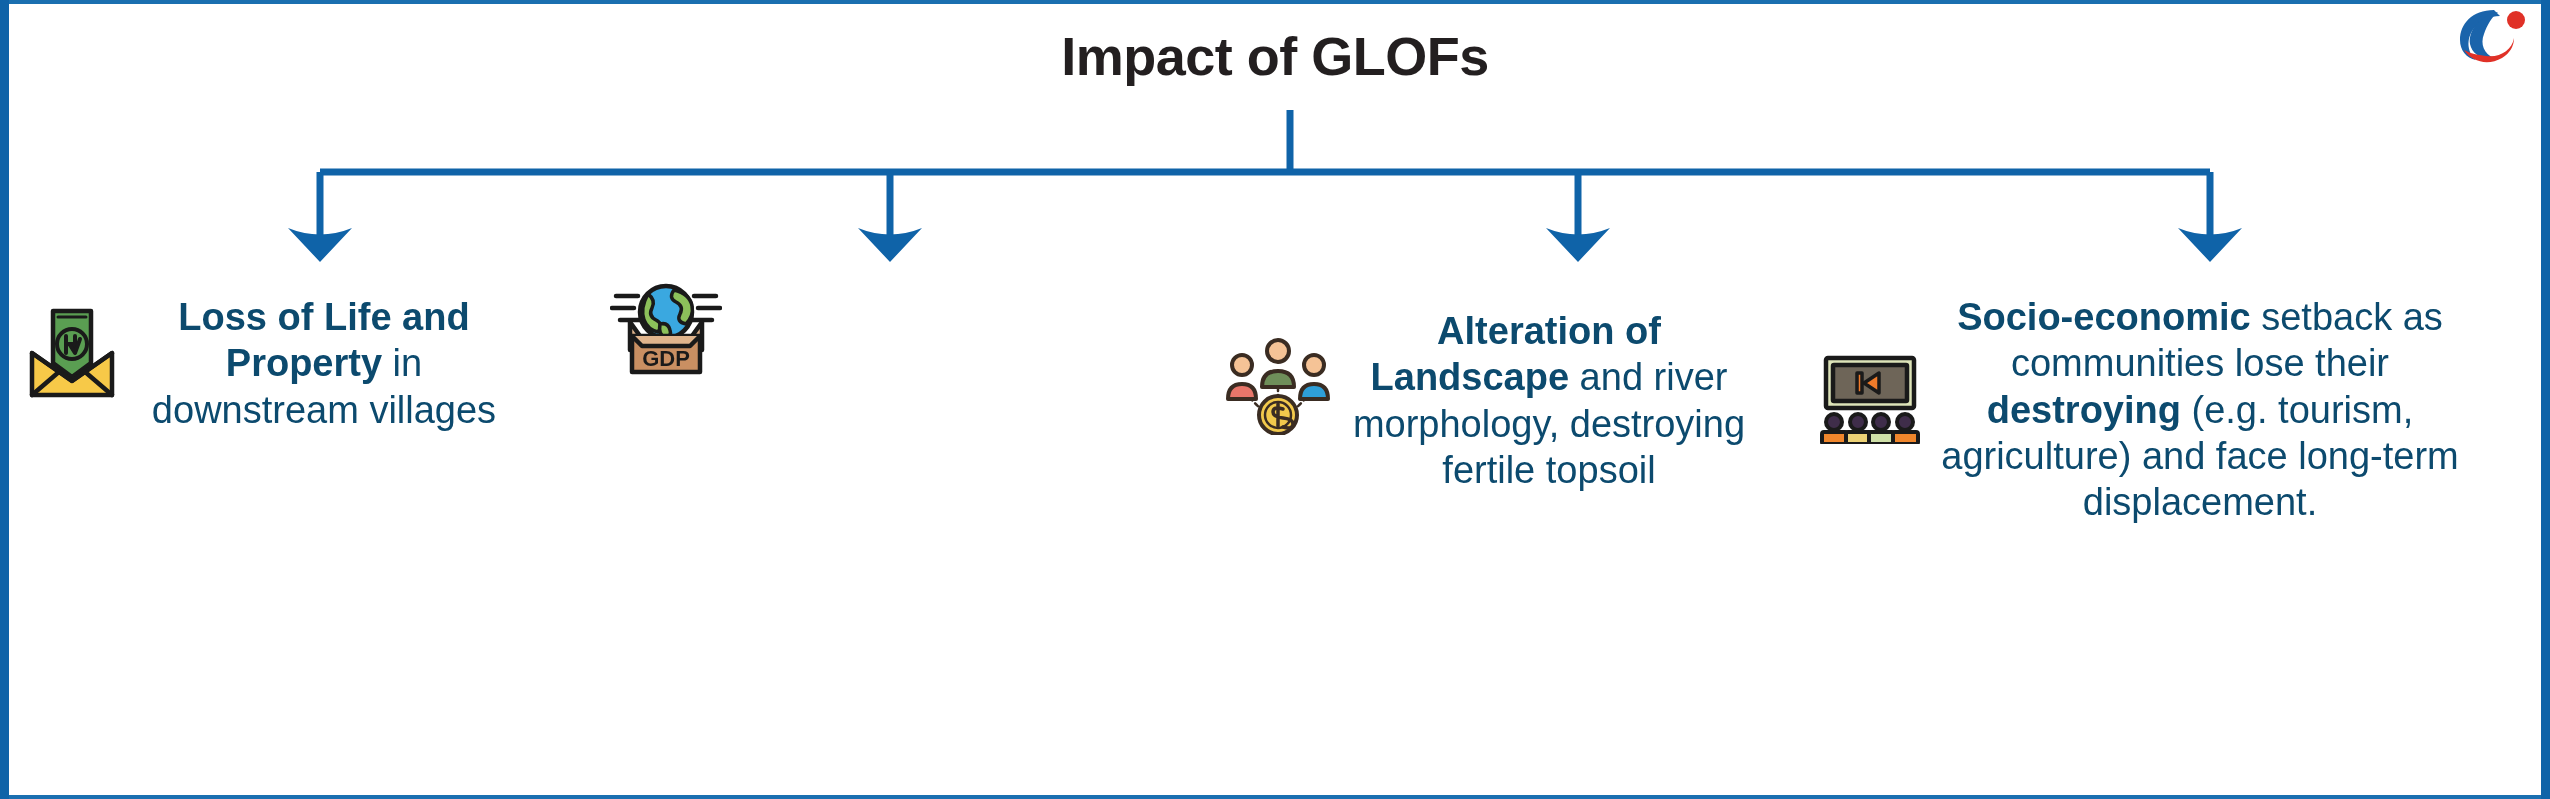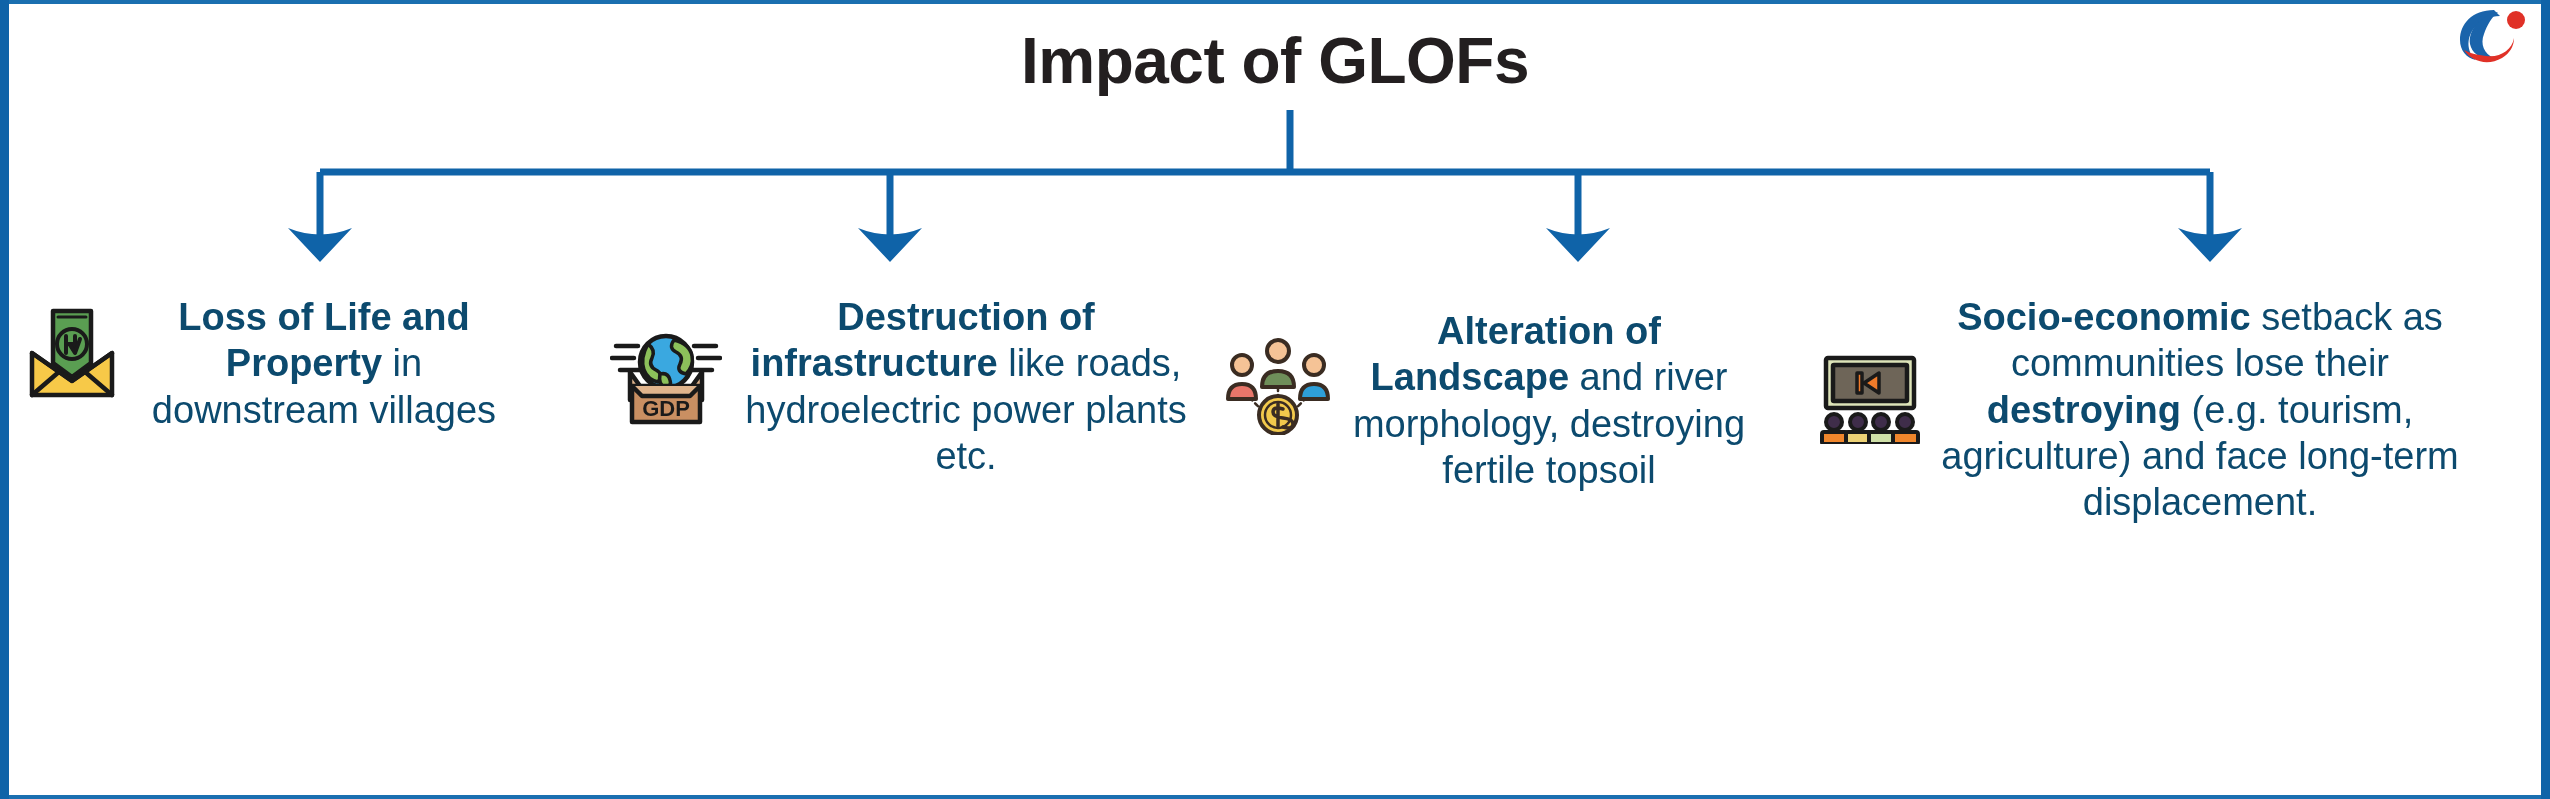--- a/index.html
+++ b/index.html
@@ -43,21 +43,21 @@
     width: 2532px; height: 4px;
     background: #1a6fb0;
   }
 
   
   .title {
     position: absolute;
     left: 0; top: 28px;
     width: 2550px;
     text-align: center;
-    font-size: 64px;
+    font-size: 54px;
     font-weight: 700;
     letter-spacing: -0.5px;
     color: #231f20;
     line-height: 1.05;
   }
 
   
   .connectors {
     position: absolute;
     left: 0; top: 0;
@@ -192,23 +192,20 @@
 
             <path d="M20 48 L30 62 V76 H20 Z" fill="#e0b48c"></path>
             <path d="M92 48 L82 62 V76 H92 Z" fill="#e0b48c"></path>
 
             <path d="M22 62 H90 V98 H22 Z" fill="#c98f62"></path>
             <path d="M22 62 L32 72 H80 L90 62" fill="#e0b48c"></path>
           </g>
           <text x="56" y="92" text-anchor="middle" font-family="Liberation Sans, sans-serif" font-size="22" font-weight="700" fill="#1a1a1a">GDP</text>
         </svg>
       </div>
-      <div class="caption cap-2">
-        <b>Destruction of infrastructure</b><span> like roads, hydroelectric power plants etc.</span>
-      </div>
     </div>
 
     <div class="col col-3">
       <div class="icon-wrap">
         <svg width="112" height="104" viewBox="0 0 112 104" xmlns="http://www.w3.org/2000/svg">
           <g stroke="#3a2c22" stroke-width="4" stroke-linejoin="round" stroke-linecap="round">
 
             <path d="M28 66 q8 12 20 16" fill="none" stroke-width="2.5" stroke-dasharray="4 4"></path>
             <path d="M84 66 q-8 12 -20 16" fill="none" stroke-width="2.5" stroke-dasharray="4 4"></path>
             <path d="M56 56 V72" fill="none" stroke-width="2.5" stroke-dasharray="4 4"></path>

